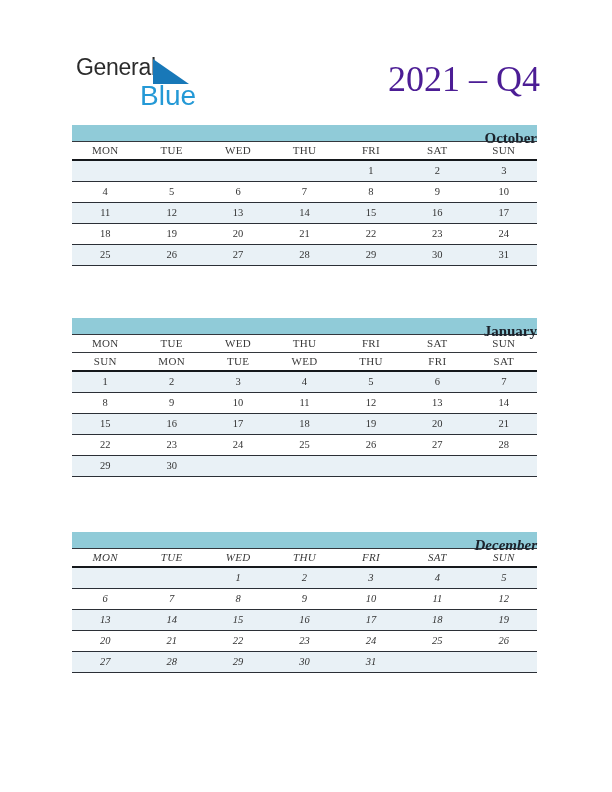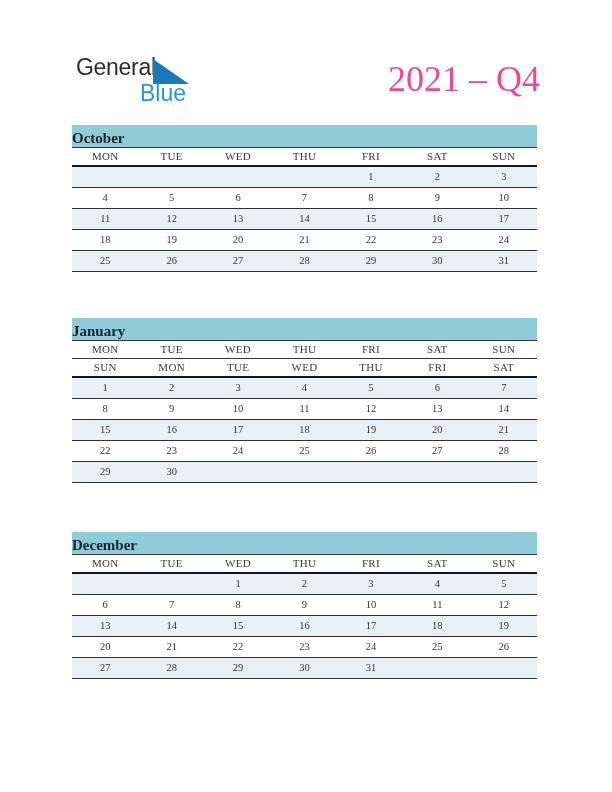--- a/index.html
+++ b/index.html
@@ -22,38 +22,38 @@
     position:absolute; left:0; top:0;
     font-size:23px; font-weight:500; color:#2b2b2b;
     letter-spacing:-0.3px; white-space:nowrap;
   }
   .logo-triangle {
     position:absolute; left:77px; top:5px;
     width:36px; height:25px; display:block;
   }
   .logo-blue {
     position:absolute; left:64px; top:26px;
-    font-size:23px; font-weight:500; white-space:nowrap;
+    font-size:28px; font-weight:500; white-space:nowrap;
   }
   .quarter-title {
     position:absolute; right:72px; top:58px;
-    font-size:36px; color:#ec4899;
+    font-size:36px; color:#4c1d95;
     font-family:"Liberation Serif", serif;
     white-space:nowrap;
   }
 
   
   .month { position:absolute; left:72px; width:465px; }
   .month-0 { top:125px; }
   .month-1 { top:318px; }
-  .month-2 { top:532px; }
+  .month-2 { top:532px;font-style:italic; }
 
   .month-header {
-    height:22px; line-height:26px;
-    text-align:left;
+    height:16px; line-height:26px;
+    text-align:right;
     font-size:15px; font-weight:bold; color:#1b222b;
     background:var(--header-bg, #90cbd8);
   }
   .weekday-row {
     display:grid; grid-template-columns:repeat(7, 1fr);
     height:17px; line-height:17px;
     border-top:1px solid #33373d;
     font-size:11px; color:#3a3a3a;
     text-align:center; letter-spacing:0.3px;
     background:#ffffff;

